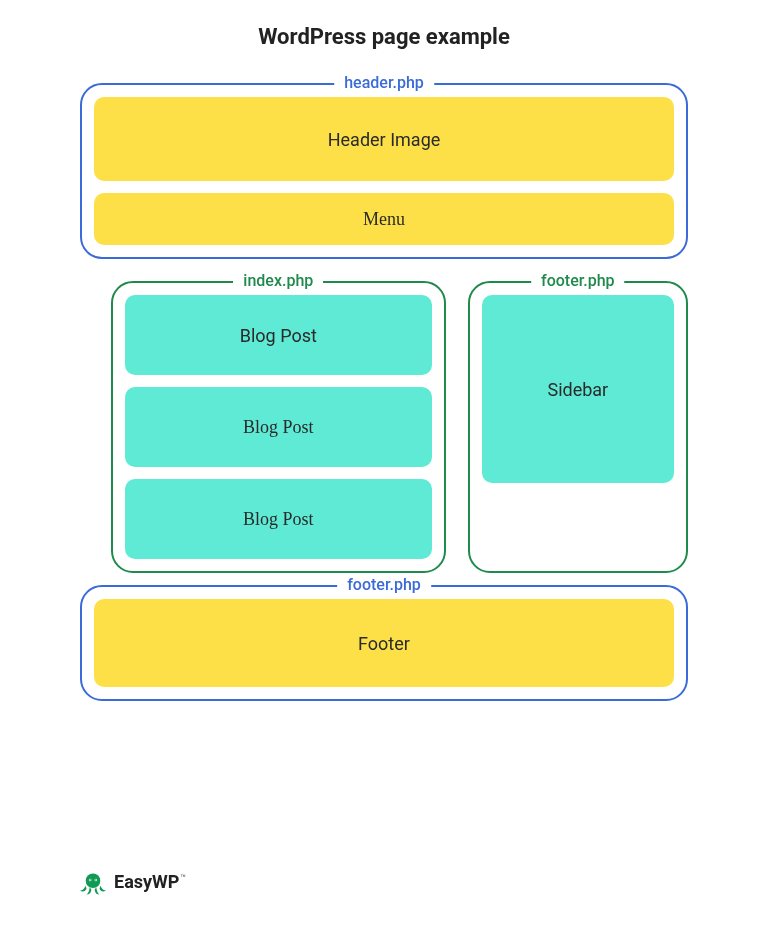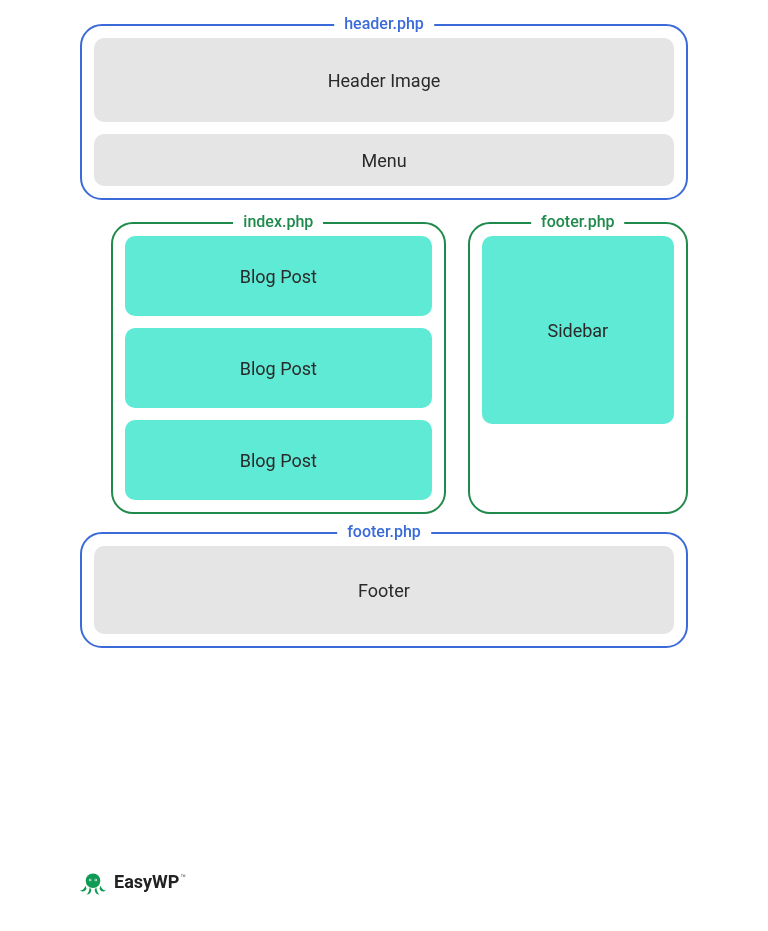--- a/index.html
+++ b/index.html
@@ -47,28 +47,28 @@
 
   .block {
     border-radius: 10px;
     display: flex;
     align-items: center;
     justify-content: center;
     font-size: 18px;
     color: #2a2a2a;
     font-weight: 400;
   }
-  .block + .block { margin-top: 12px; }
-  .fill-blue  { background: #e5e5e5; }
+  .block + .block { margin-top: 12px; font-family: Liberation Serif, serif; }
+  .fill-blue  { background: #fde047; }
   .fill-green { background: #5eead4; }
 
   .middle-row {
     display: flex;
     gap: 22px;
-    margin-bottom: 18px;
+    margin-bottom: 12px;
     padding-left: 31px;
   }
   .index-col   { flex: 0 0 58%; }
   .sidebar-col { flex: 1 1 auto; }
   .index-col, .sidebar-col { margin-bottom: 0; }
 
   .logo-row {
     position: absolute;
     left: 80px;
     bottom: 34px;
@@ -88,20 +88,21 @@
     color: #666;
     margin-left: 1px;
   }
   .octo { display:block; }
 </style>
 </head>
 <body>
 
 <div class="canvas">
 
+  <h1 class="title">WordPress page example</h1>
 
   <div class="section blue-border">
     <span class="section-label blue-label">header.php</span>
     <div class="block fill-blue" style="height:84px">
       <span>Header Image</span>
     </div>
     <div class="block fill-blue" style="height:52px">
       <span>Menu</span>
     </div>
   </div>

